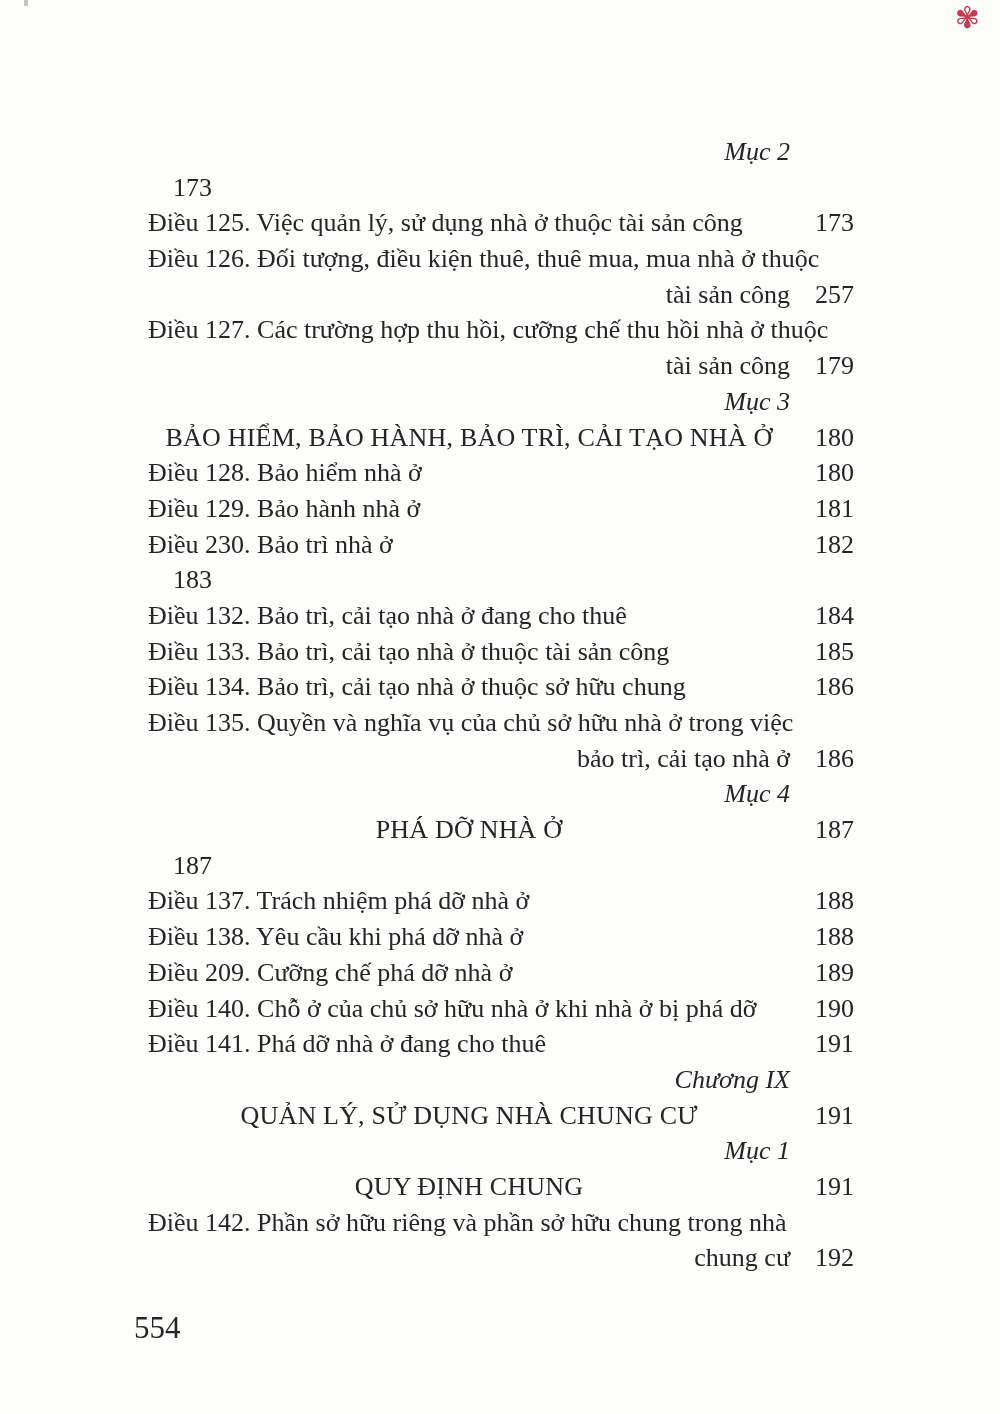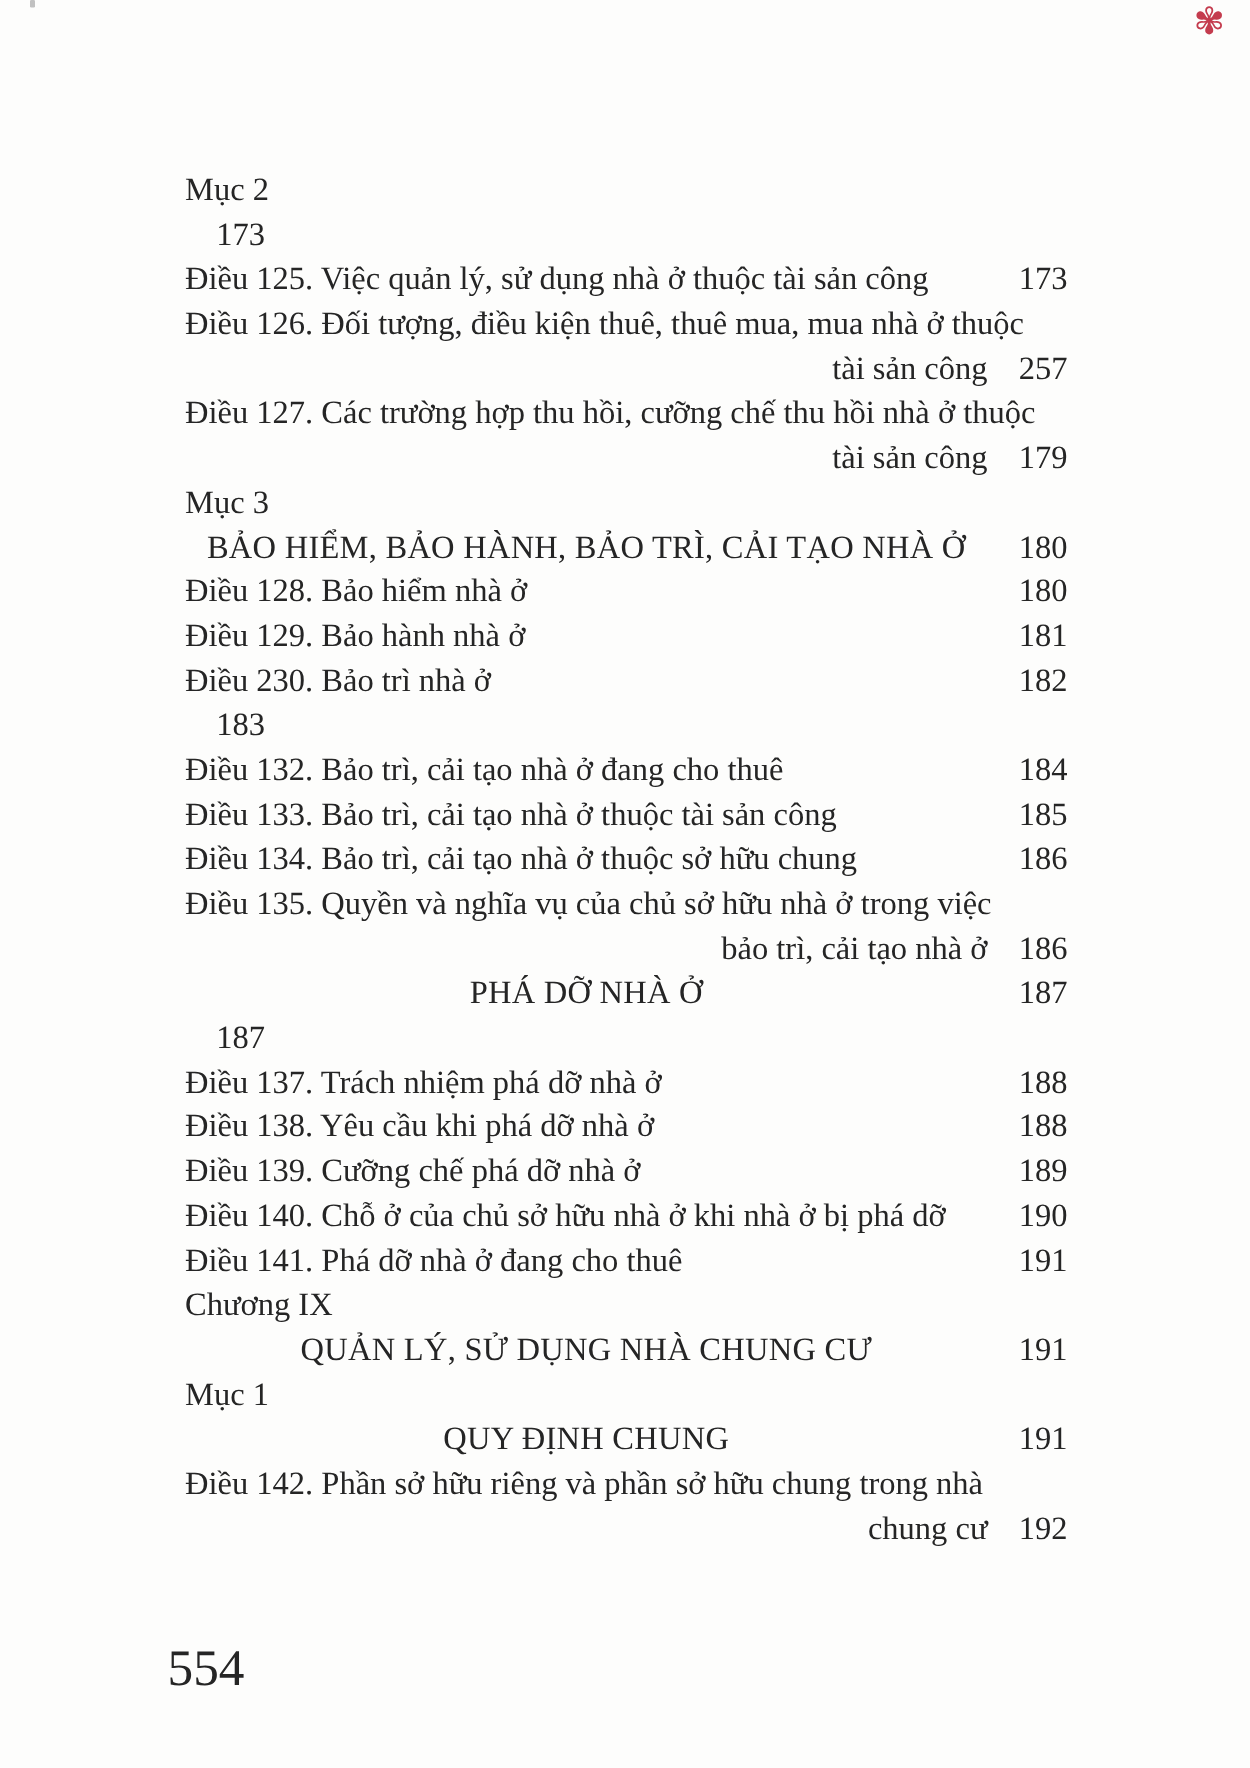--- a/index.html
+++ b/index.html
@@ -42,29 +42,29 @@
   }
   .row {
     display: flex;
     align-items: baseline;
     height: 35.7px;
     font-size: 26px;
     white-space: nowrap;
   }
   .row .text { flex: 1; overflow: visible; }
   .row .pagenum { width: 64px; text-align: right; flex: none; }
-  .row.h-italic .text { text-align: left; }
+  .row.h-italic .text { text-align: right; font-style: italic; }
   .row.h-caps .text { text-align: center; letter-spacing: 0.2px; }
   .row .indent { padding-left: 100px; text-align: right; }
 
   .footer-page {
     position: absolute;
     left: 134px;
     top: 1310px;
-    font-size: 41px;
+    font-size: 31px;
   }
 </style>
 </head>
 <body style="color: rgb(37, 37, 37);">
 
 <div class="page">
   <span class="scan-speck"></span>
   <span class="ornament" style="color: rgb(196, 60, 78);">✾</span>
 
   <div class="toc">
@@ -128,37 +128,41 @@
         <span class="text">Điều 134. Bảo trì, cải tạo nhà ở thuộc sở hữu chung</span>
         <span class="pagenum">186</span>
       </div>
       <div class="row">
         <span class="text">Điều 135. Quyền và nghĩa vụ của chủ sở hữu nhà ở trong việc</span>
       </div>
       <div class="row">
         <span class="text indent">bảo trì, cải tạo nhà ở</span>
         <span class="pagenum">186</span>
       </div>
+      <div class="row h-italic">
+        <span class="text">Mục 4</span>
+        <span class="pagenum"></span>
+      </div>
       <div class="row h-caps">
         <span class="text">PHÁ DỠ NHÀ Ở</span>
         <span class="pagenum">187</span>
       </div>
       <div class="row">
         <span class="pagenum">187</span>
       </div>
       <div class="row">
         <span class="text">Điều 137. Trách nhiệm phá dỡ nhà ở</span>
         <span class="pagenum">188</span>
       </div>
       <div class="row">
         <span class="text">Điều 138. Yêu cầu khi phá dỡ nhà ở</span>
         <span class="pagenum">188</span>
       </div>
       <div class="row">
-        <span class="text">Điều 139. Cưỡng chế phá dỡ nhà ở</span>
+        <span class="text">Điều 209. Cưỡng chế phá dỡ nhà ở</span>
         <span class="pagenum">189</span>
       </div>
       <div class="row">
         <span class="text">Điều 140. Chỗ ở của chủ sở hữu nhà ở khi nhà ở bị phá dỡ</span>
         <span class="pagenum">190</span>
       </div>
       <div class="row">
         <span class="text">Điều 141. Phá dỡ nhà ở đang cho thuê</span>
         <span class="pagenum">191</span>
       </div>

